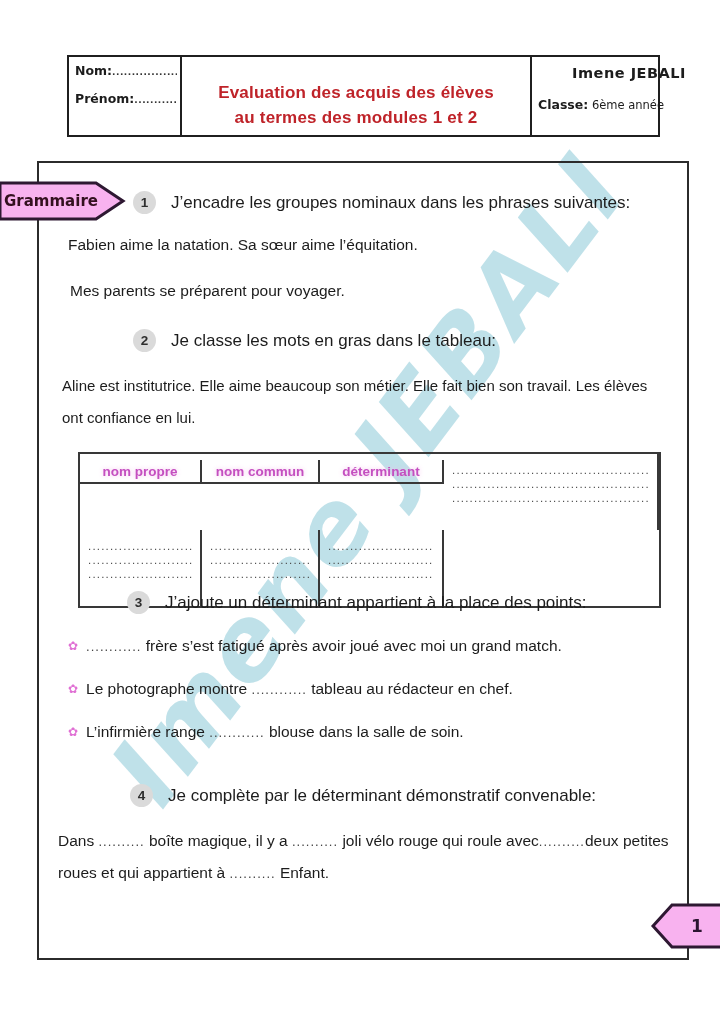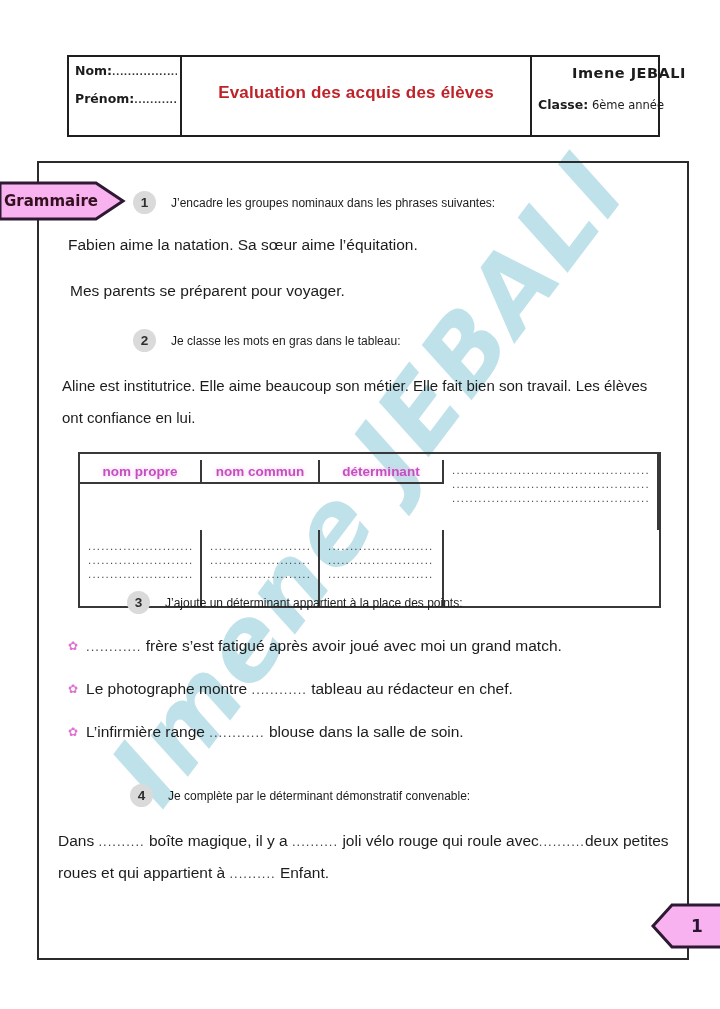--- a/index.html
+++ b/index.html
@@ -54,21 +54,21 @@
   .gram-label{position:absolute;left:0;top:0;width:102px;height:40px;
     display:flex;align-items:center;justify-content:center;
     font-family:"DejaVu Sans",sans-serif;font-weight:bold;font-size:15px;
     color:#33101f;}
 
   
   .ex-head{display:flex;align-items:center;gap:15px;z-index:2;}
   .num-circle{width:23px;height:23px;border-radius:50%;background:#dadada;
     display:flex;align-items:center;justify-content:center;
     font-size:13.5px;font-weight:bold;color:#2e2e2e;flex:0 0 auto;}
-  .prompt{font-size:12px;color:#1c1c1c;white-space:nowrap;}
+  .prompt{font-size:17px;color:#1c1c1c;white-space:nowrap;}
 
   .bodyline{font-size:15.5px;white-space:nowrap;z-index:2;}
   .para{font-size:15px;line-height:32px;z-index:2;}
   .b{font-weight:normal;}
   .dots{letter-spacing:1px;color:#444;font-size:13px;}
 
   
   .gtable{left:78px;top:452px;width:579px;z-index:2;
     display:grid;grid-template-columns:122px 118px 124px 215px;
     border:2px solid #383838;background:transparent;}
@@ -99,20 +99,21 @@
 
 <div class="abs header-box">
   <div class="hdr-div hdr-div1"></div>
   <div class="hdr-div hdr-div2"></div>
   <div class="name-cell">
     <div class="name-line"><span>Nom:</span><span class="name-dots">............................</span></div>
     <div class="name-line"><span>Prénom:</span><span class="name-dots">.....................</span></div>
   </div>
   <div class="title-cell">
     <div>Evaluation des acquis des élèves</div>
+    <div>au termes des modules 1 et 2</div>
   </div>
   <div class="right-cell">
     <div class="teacher">Imene JEBALI</div>
     <div class="classe"><b>Classe:</b> <span>6ème année</span></div>
   </div>
 </div>
 
 <div class="abs main-box"></div>
 
 <div class="abs gram-wrap">

